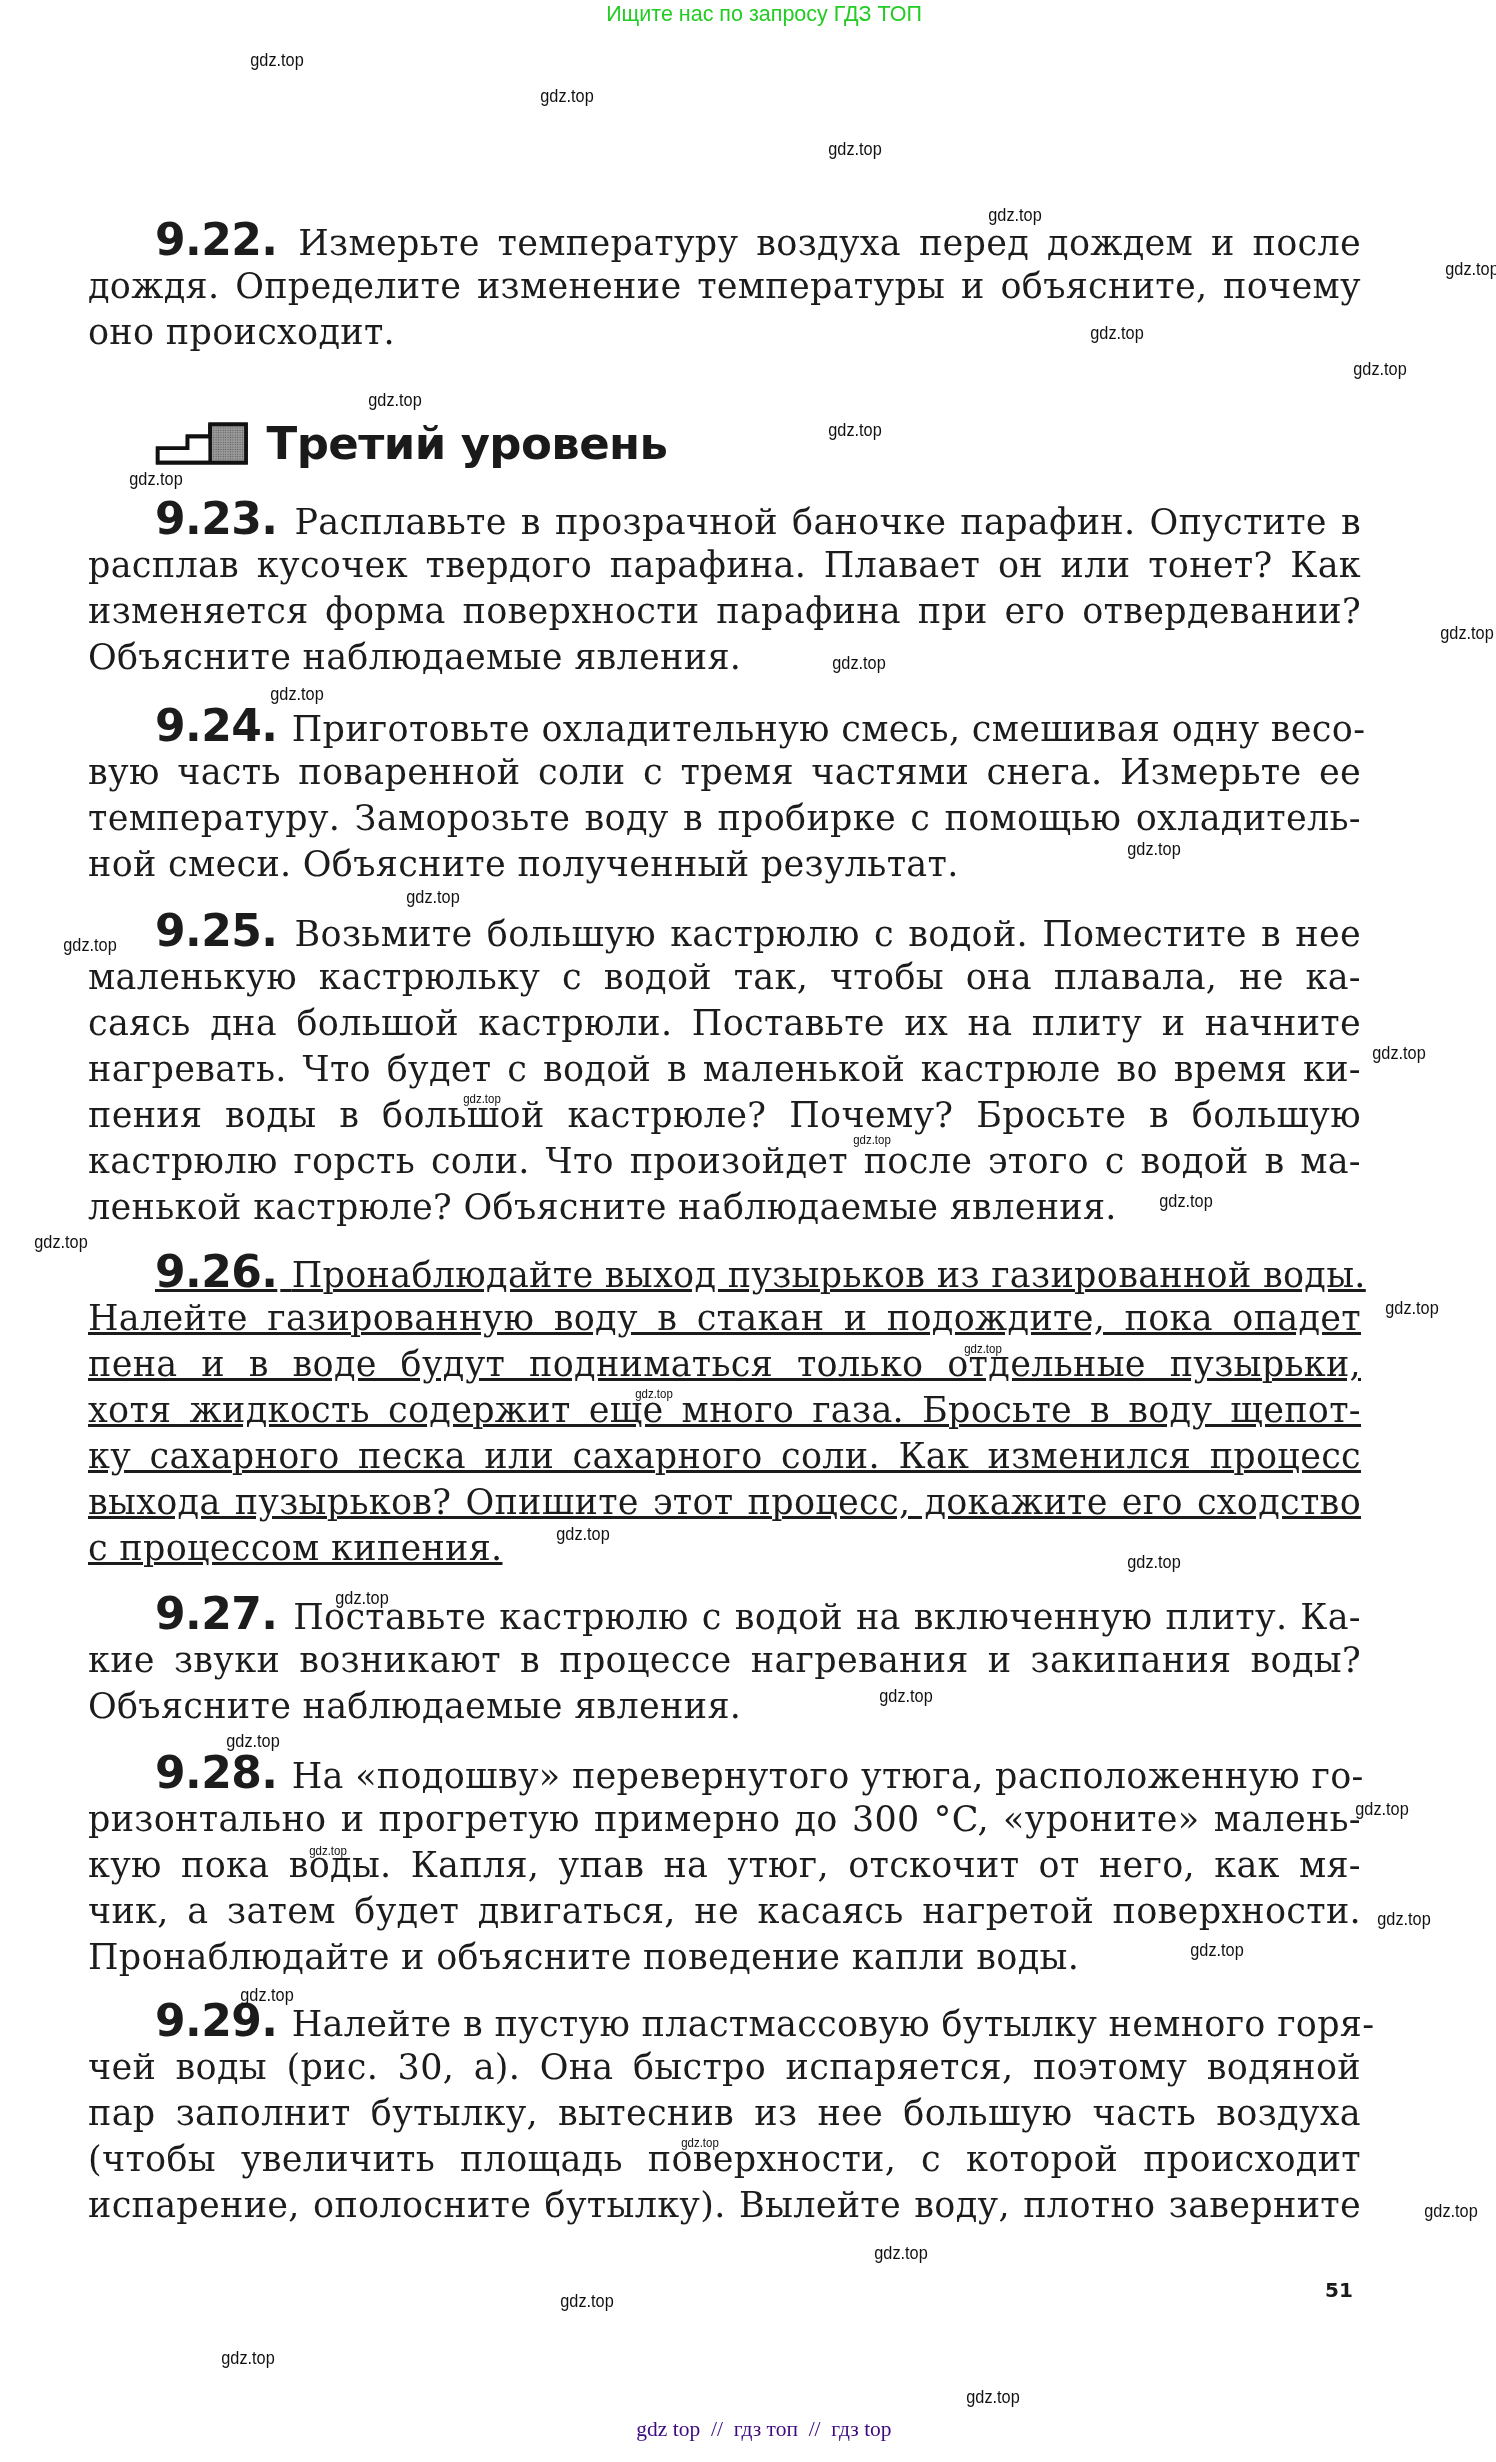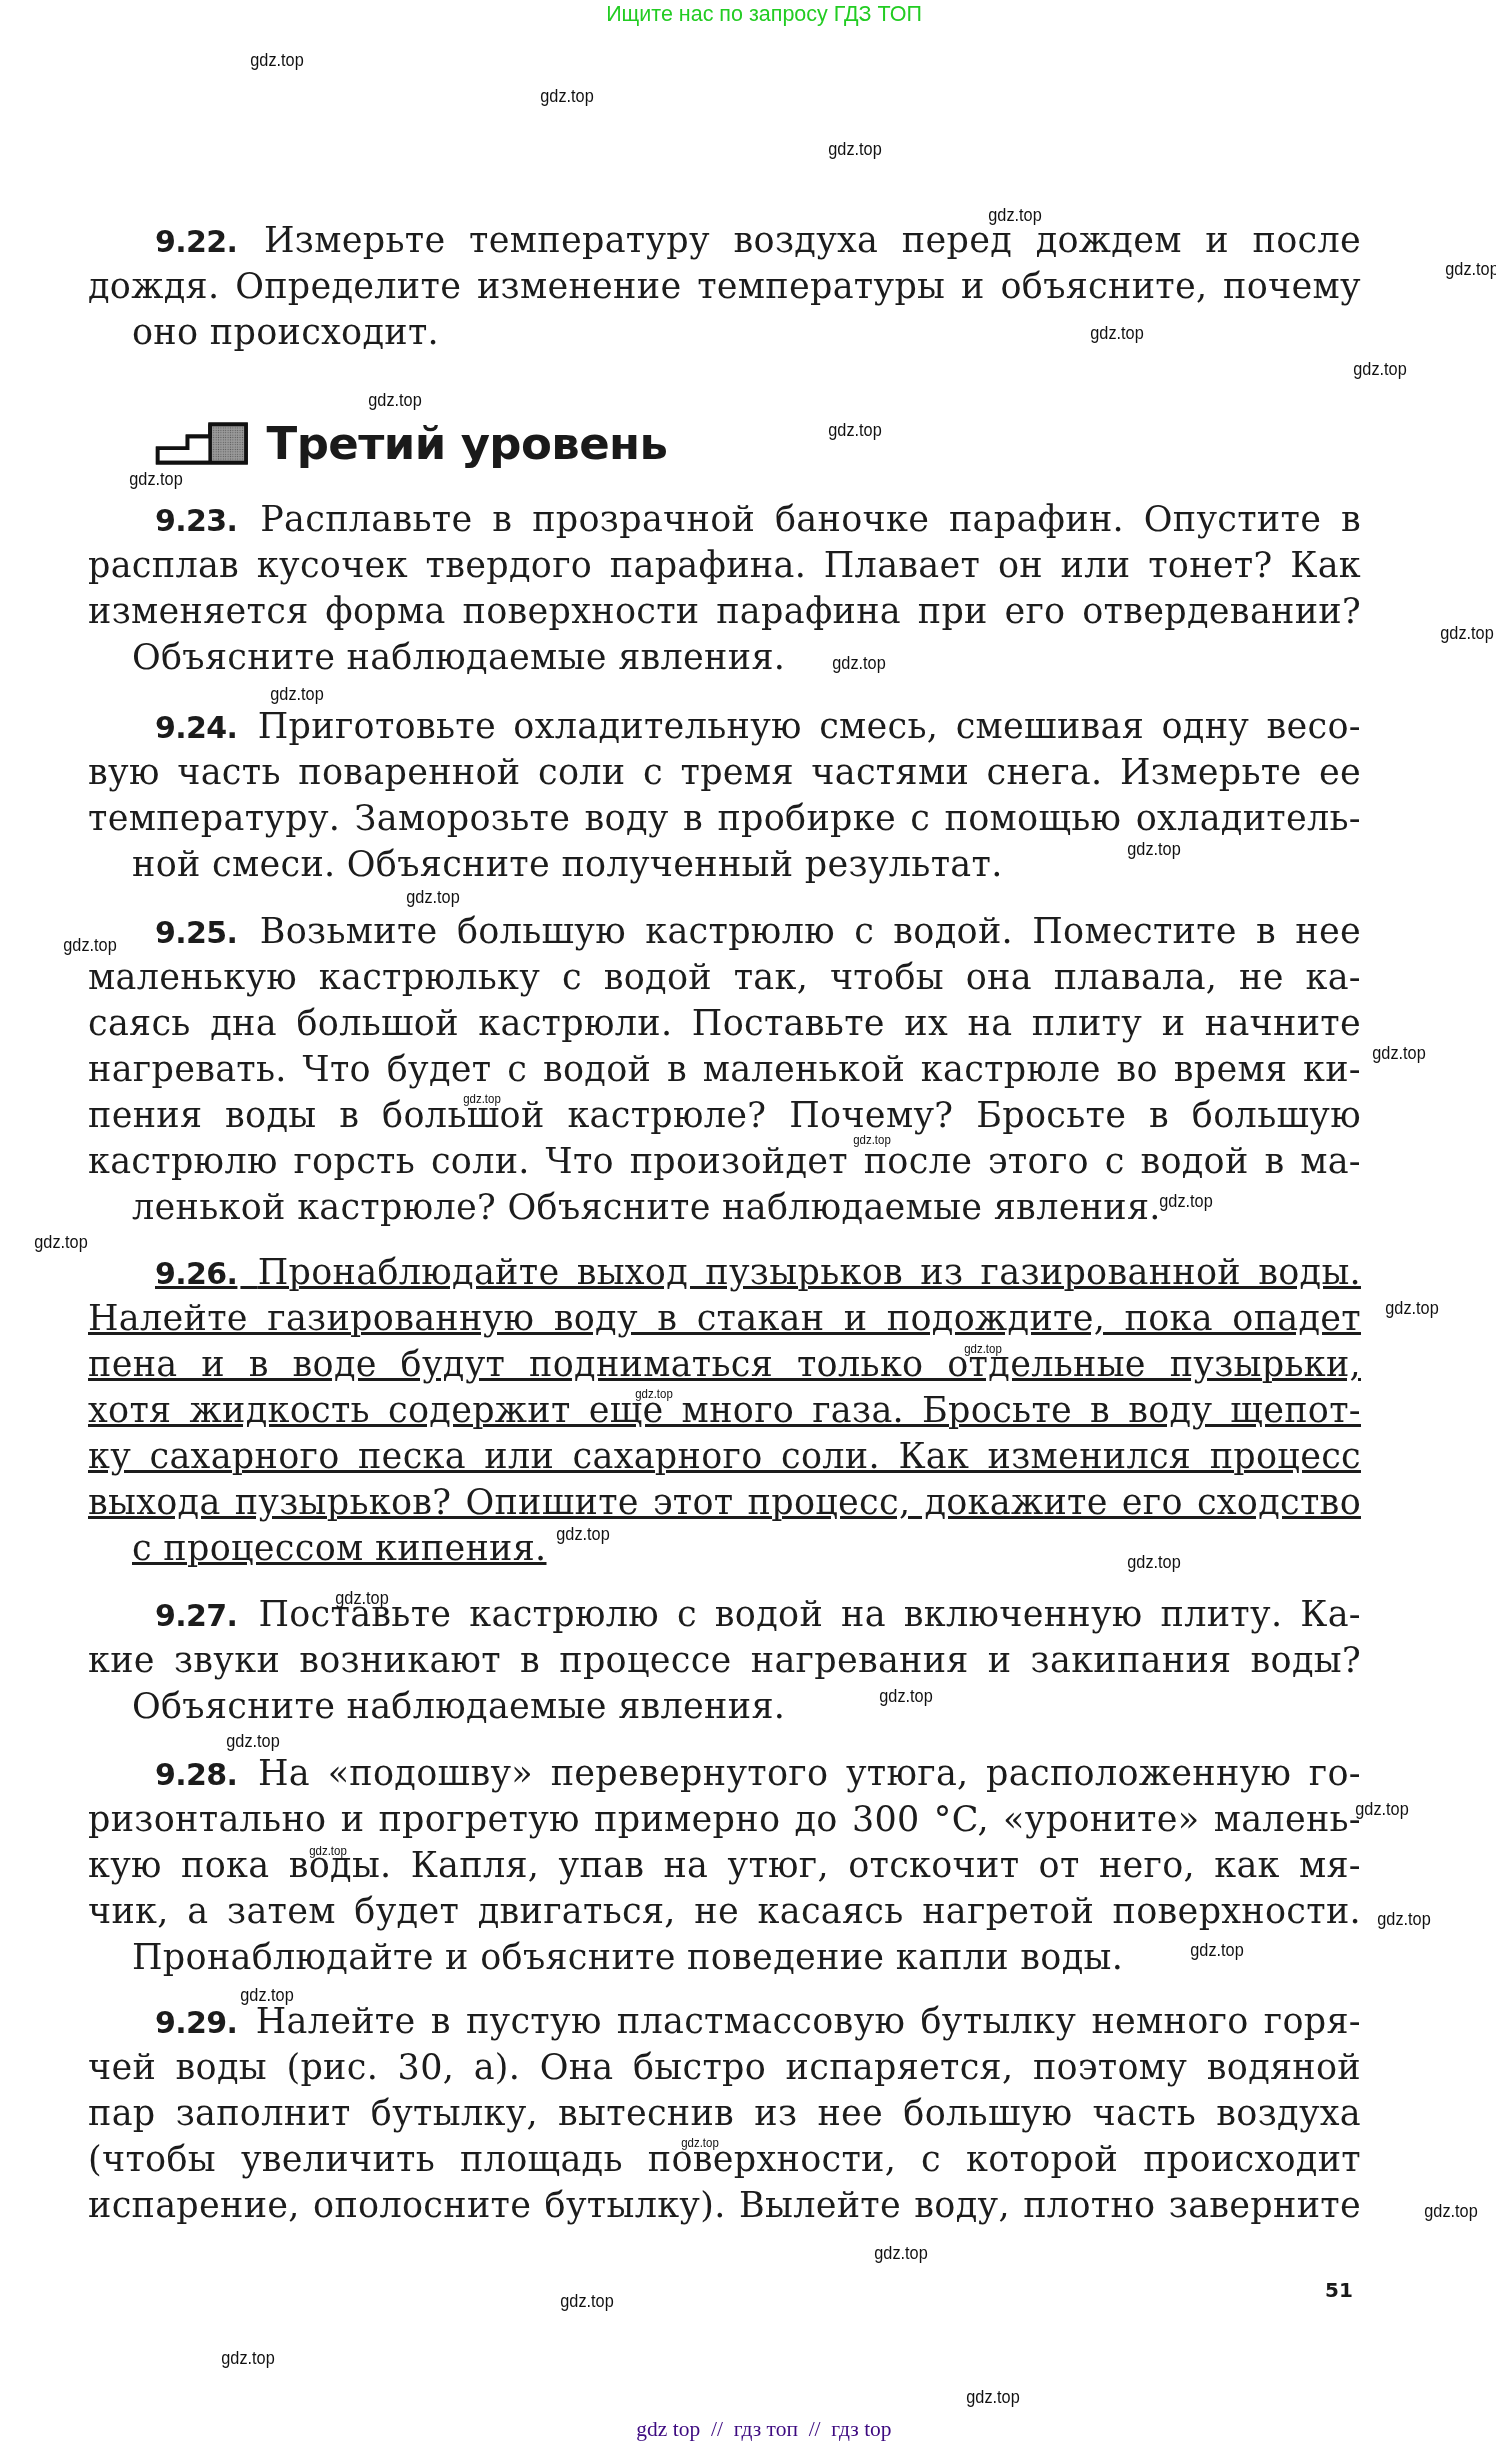--- a/index.html
+++ b/index.html
@@ -2,22 +2,22 @@
 <html style="font-size:9.6px"><head>
 <meta charset="utf-8">
 <style>
   html, body { margin:0; padding:0; background:#ffffff; }
   body { width:1496px; height:2462px; position:relative; overflow:hidden; font-family:"DejaVu Serif", serif; color:#1a1a1a; }
   .top-banner { position:absolute; top:1.2px; left:0; width:1496px; text-align:center; font-family:"Liberation Sans", sans-serif; font-size:21.5px; color:#22cc22; line-height:26px; }
   .bottom-banner { position:absolute; top:2416px; left:0; width:1496px; text-align:center; font-family:Liberation Serif, serif; font-size:21.5px; color:#3d0a80; line-height:26px; white-space:pre; }
   .page { position:absolute; left:16px; top:0; width:1496px; height:2462px; }
   .problem { position:absolute; left:72px; width:1273px; font-family:"DejaVu Serif", serif; font-size:35px; line-height:46px; text-align:justify; letter-spacing:0.3px; color:#1c1c1c; }
   .problem .pline { display:block; white-space:nowrap; text-align:justify; text-align-last:justify; height:46px; }
-  .problem .pline.last { text-align-last:left;margin-left:44px; }
-  .problem .pnum { font-family:"DejaVu Sans", sans-serif; font-weight:bold; font-size:30px; letter-spacing:-0.6px; margin-right:3px; }
+  .problem .pline.last { text-align-last:left; }
+  .problem .pnum { font-family:"DejaVu Sans", sans-serif; font-weight:bold; font-size:44px; letter-spacing:-0.6px; margin-right:3px; }
   .indent { padding-left:67px; }
   .heading { position:absolute; left:139px; top:413px; height:60px; display:flex; align-items:center; }
   .heading .icon { width:96px; height:43px; position:relative; margin-right:15.6px; }
   .heading .title { font-family:"DejaVu Sans", sans-serif; font-weight:bold; font-size:45px; color:#1a1a1a; letter-spacing:-0.6px; }
   .page-number { position:absolute; left:1309px; top:2278px; font-family:"DejaVu Sans", sans-serif; font-weight:bold; font-size:20px; color:#1a1a1a; }
   .wm { position:absolute; font-family:"Liberation Sans", sans-serif; font-size:18.5px; color:#111; line-height:20.3px; white-space:nowrap; transform:translate(-50%,-50%) scaleX(0.88); }
   .wm.small { font-size:13px; line-height:14.4px; }
 </style>
 </head>
 <body>

